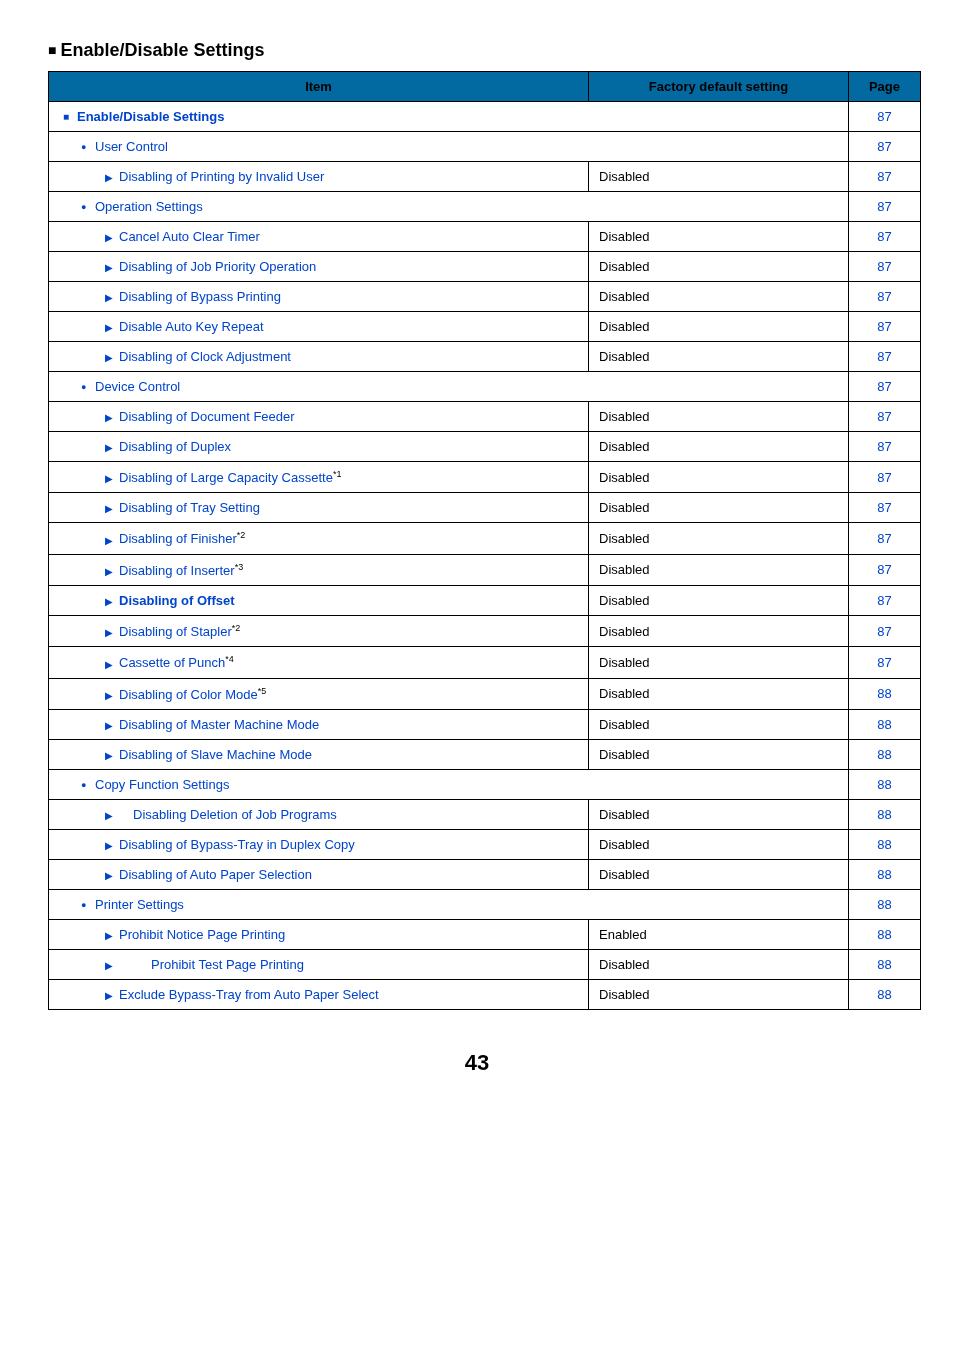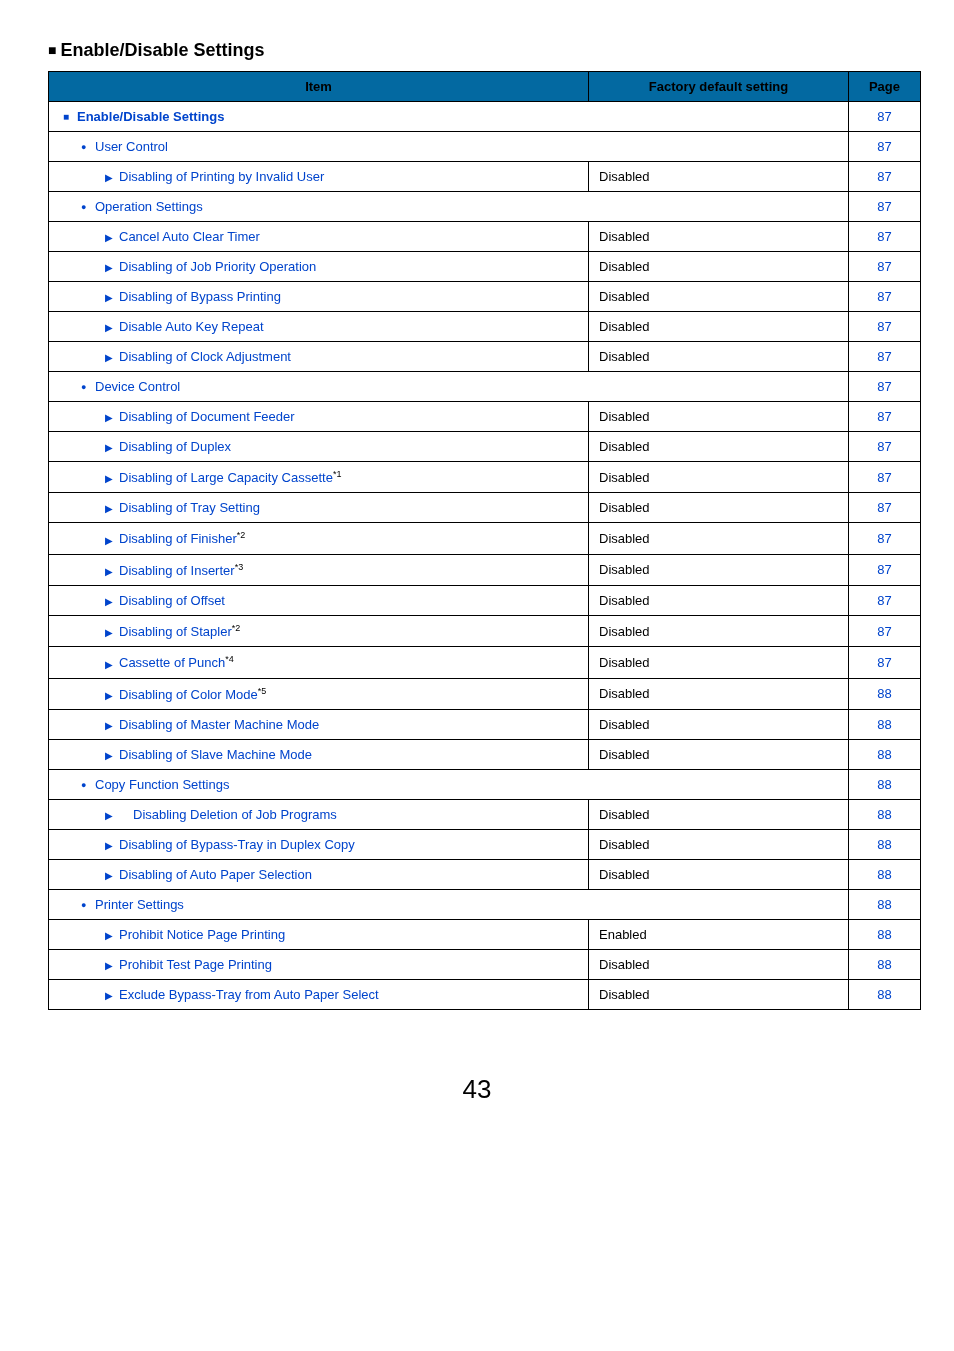--- a/index.html
+++ b/index.html
@@ -55,23 +55,23 @@
   .m-sq   { color: #0044cc; font-size: 10px; vertical-align: 1px; }
   
   .m-dot  { color: #0044cc; font-size: 9px; vertical-align: 1px; }
   
   .m-tri  { color: #0044cc; font-size: 10px; vertical-align: 0; }
 
   .sup { font-size: 9px; vertical-align: super; color: #000; }
 
   .page-number {
     text-align: center;
-    font-size: 26px;
-    font-weight: normal;
-    margin-top: 64px;
+    font-size: 22px;
+    font-weight: bold;
+    margin-top: 40px;
   }
 </style>
 </head>
 <body>
 
 <h2 class="section-title">
   <span class="black-sq">■</span><span>Enable/Disable Settings</span>
 </h2>
 
 <table>
@@ -191,21 +191,21 @@
       </tr>
       <tr>
         <td>
           <div class="lv2"><span class="row-marker m-tri">▶</span><a href="#" class="link" style="font-weight: normal;">Disabling of Inserter</a><span class="sup">*3</span></div>
         </td>
         <td>Disabled</td>
         <td class="page-cell"><a href="#" class="link">87</a></td>
       </tr>
       <tr>
         <td>
-          <div class="lv2"><span class="row-marker m-tri">▶</span><a href="#" class="link" style="font-weight: normal;">Disabling of Offset</a></div>
+          <div class="lv2"><span class="row-marker m-tri">▶</span><a href="#" class="link" style="font-weight: bold;">Disabling of Offset</a></div>
         </td>
         <td>Disabled</td>
         <td class="page-cell"><a href="#" class="link">87</a></td>
       </tr>
       <tr>
         <td>
           <div class="lv2"><span class="row-marker m-tri">▶</span><a href="#" class="link" style="font-weight: normal;">Disabling of Stapler</a><span class="sup">*2</span></div>
         </td>
         <td>Disabled</td>
         <td class="page-cell"><a href="#" class="link">87</a></td>
@@ -273,21 +273,21 @@
       </tr>
       <tr>
         <td>
           <div class="lv2"><span class="row-marker m-tri">▶</span><a href="#" class="link" style="font-weight: normal;">Prohibit Notice Page Printing</a></div>
         </td>
         <td>Enabled</td>
         <td class="page-cell"><a href="#" class="link">88</a></td>
       </tr>
       <tr>
         <td>
-          <div class="lv2"><span class="row-marker m-tri">▶</span><a href="#" class="link" style="font-weight: normal;">Prohibit Test Page Printing</a></div>
+          <div class="lv2"><span class="row-marker m-tri">▶</span><a href="#" class="link" style="font-weight: normal; margin-left: 32px;">Prohibit Test Page Printing</a></div>
         </td>
         <td>Disabled</td>
         <td class="page-cell"><a href="#" class="link">88</a></td>
       </tr>
       <tr>
         <td>
           <div class="lv2"><span class="row-marker m-tri">▶</span><a href="#" class="link" style="font-weight: normal;">Exclude Bypass-Tray from Auto Paper Select</a></div>
         </td>
         <td>Disabled</td>
         <td class="page-cell"><a href="#" class="link">88</a></td>

